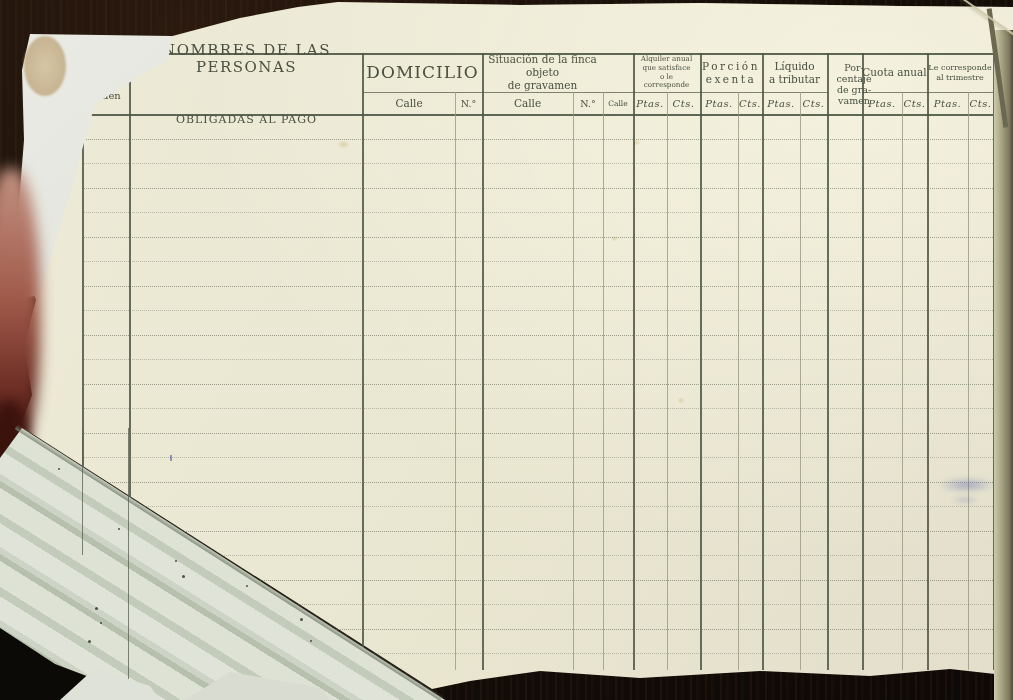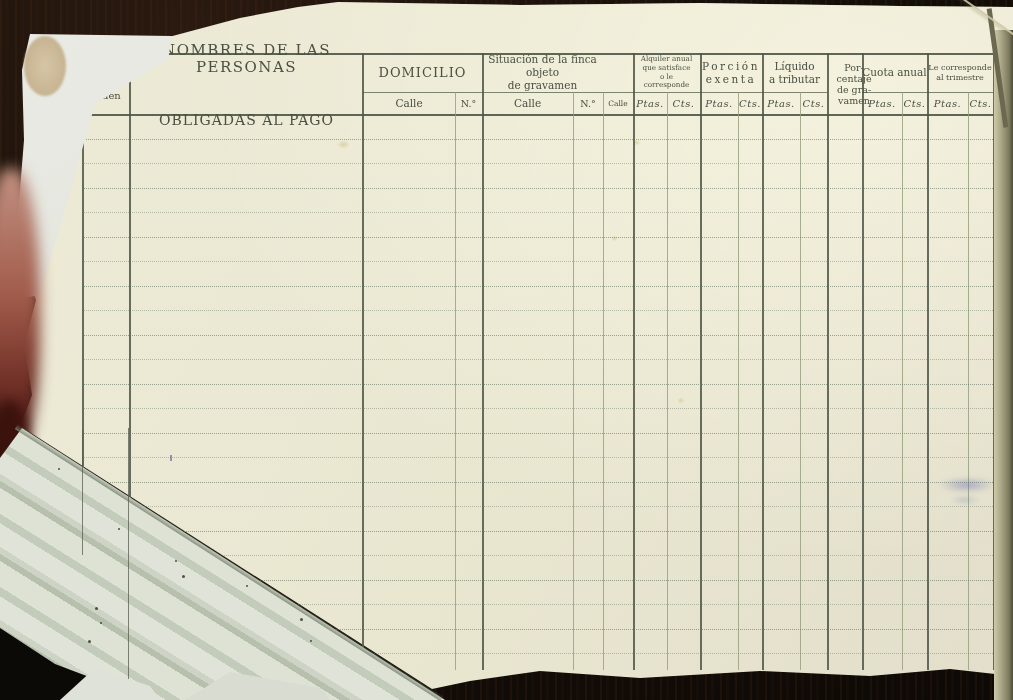--- a/index.html
+++ b/index.html
@@ -19,23 +19,23 @@
       20px 426px,32px 395px,24px 345px,36px 300px,22px 265px,30px 215px,45px 170px,60px 130px,75px 90px);}
   .ln{position:absolute;}
   .vl{background:rgba(78,86,70,.85);width:1.5px;top:53px;height:617px;}
   .vls{background:rgba(148,156,122,.8);width:1px;top:92px;height:578px;}
   .hl{background:rgba(78,86,70,.9);height:1.5px;}
   .hls{background:rgba(96,104,84,.8);height:1px;}
   .hc{position:absolute;box-sizing:border-box;display:flex;flex-direction:column;align-items:center;
       justify-content:center;text-align:center;color:#4a5043;white-space:pre-line;}
   .t10{font-size:10px;line-height:12px;}
   .t105{font-size:10.5px;line-height:13px;}
-  .t11{font-size:13px;line-height:13px;letter-spacing:1px;}
+  .t11{font-size:17px;line-height:13px;letter-spacing:1px;}
   .t15{font-size:15px;line-height:17px;letter-spacing:1.5px;}
-  .t85{font-size:14px;line-height:10px;letter-spacing:1px;text-align:right;}
+  .t85{font-size:11px;line-height:10px;letter-spacing:1px;text-align:right;}
   .t72{font-size:7.2px;line-height:8.6px;}
   .t95{font-size:9.5px;line-height:11px;}
   .t8{font-size:8px;line-height:9.5px;}
   .t75{font-size:7.5px;line-height:9px;}
   .sp{letter-spacing:2.5px;}
   .ital{font-style:italic;font-size:10px;letter-spacing:.5px;}
   .body-rows{position:absolute;left:82px;top:115px;width:911px;height:555px;overflow:hidden;}
   .brow{height:23.5px;border-bottom:1px dotted rgba(100,115,95,.62);}
   .brow.alt{border-bottom-color:rgba(100,115,95,.42);}
   

